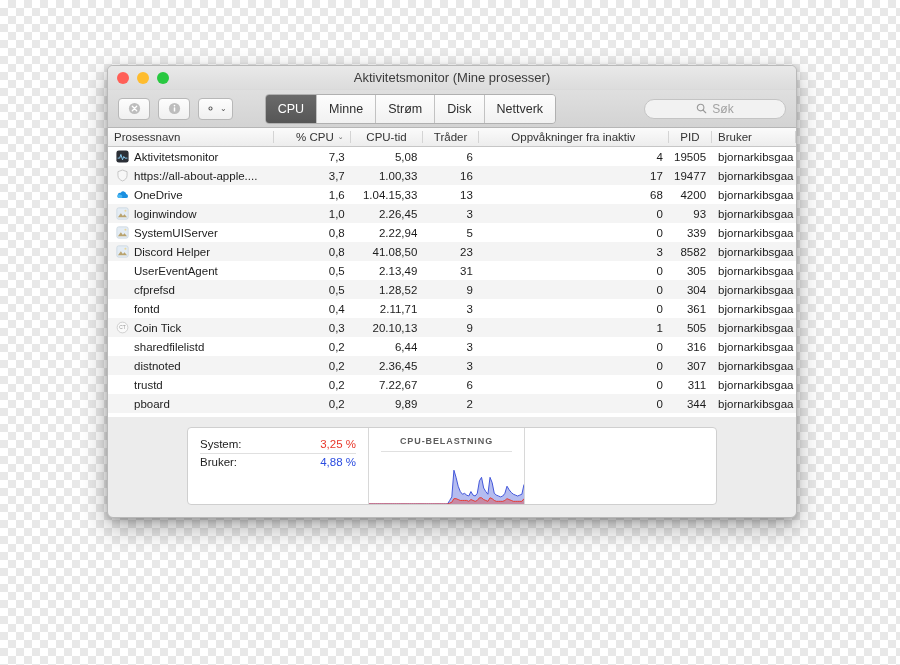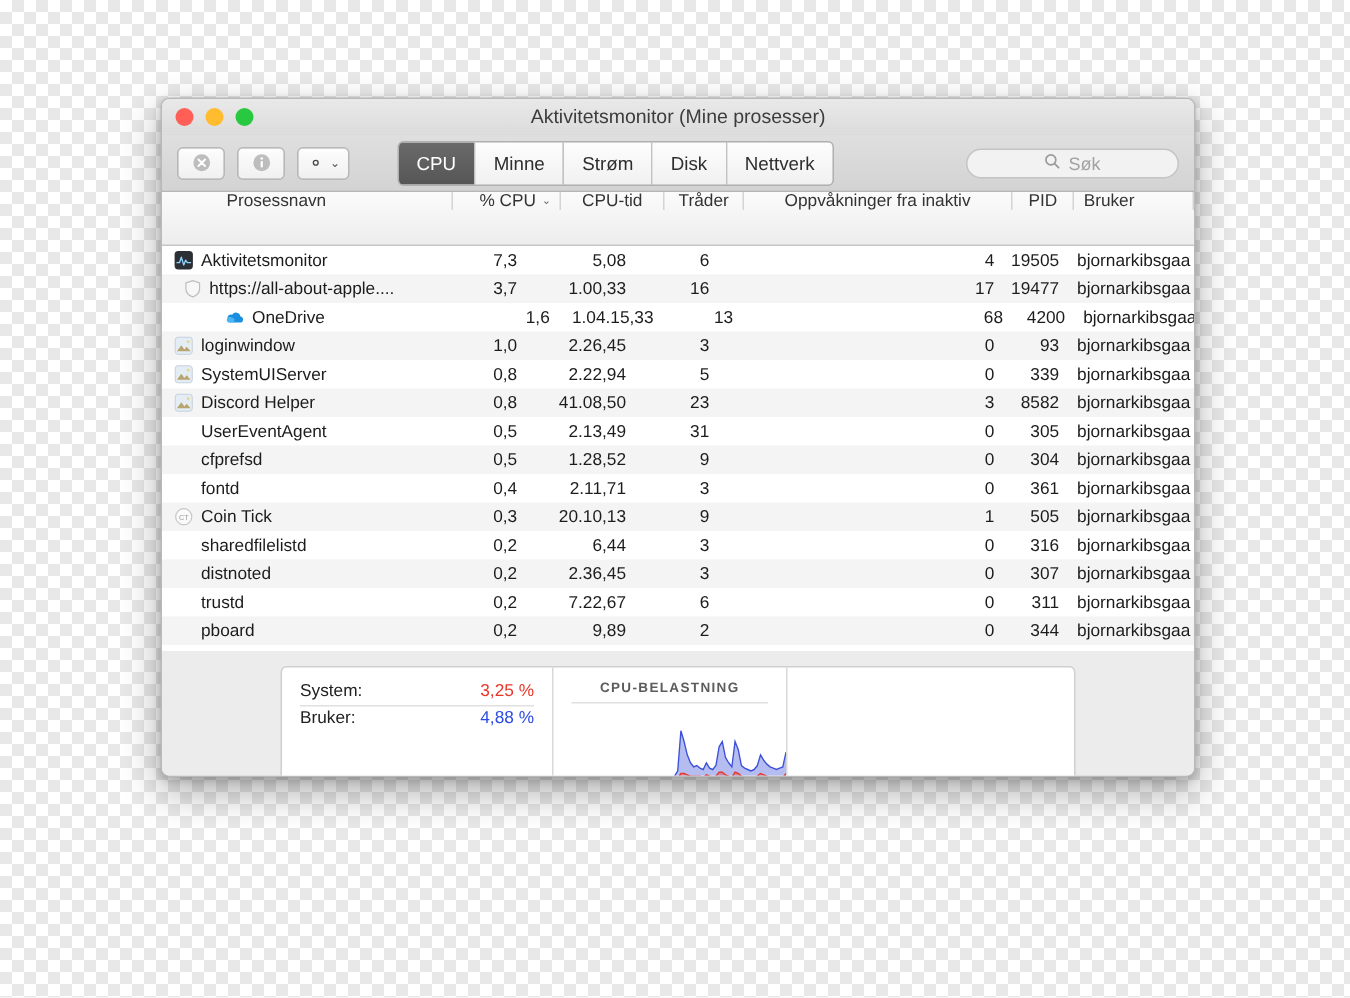--- a/index.html
+++ b/index.html
@@ -120,28 +120,27 @@
     border-radius: 10px;
     display: flex;
     align-items: center;
     justify-content: center;
     gap: 5px;
   }
   .search .ph { font-size: 12px; color: #a2a2a2; }
 
   
   .colhead {
-    height: 36px;
+    height: 19px;
     background: linear-gradient(to bottom, #fbfbfb, #ededed);
     border-bottom: 1px solid #c6c6c6;
     display: flex;
     font-size: 11.5px;
     color: #333;
-    align-items: flex-start;
-    padding-left: 37px;
+    align-items: center;
   }
   .ch {
     display: flex;
     align-items: center;
     border-right: 1px solid #d4d4d4;
     padding: 0 6px;
     overflow: hidden;
     white-space: nowrap;
   }
   .ch.num { justify-content: flex-end; }
@@ -328,35 +327,35 @@
             <span>Aktivitetsmonitor</span>
           </div>
           <div class="cell num" style="width: 80px;">7,3</div>
           <div class="cell num" style="width: 76px;">5,08</div>
           <div class="cell num" style="width: 58px;">6</div>
           <div class="cell num" style="width: 200px;">4</div>
           <div class="cell num" style="width: 45px;">19505</div>
           <div class="cell" style="width: 88px;">bjornarkibsgaa</div>
         </div>
         <div class="row alt">
-          <div class="cell name" style="width: 175px; justify-content: center;">
+          <div class="cell name" style="width: 175px;">
             <span class="icon16"><svg width="13" height="13" viewBox="0 0 16 16">
                 <path d="M8 1.3 L13.6 3.3 V8 c0 3.5-2.6 5.6-5.6 6.7C5 13.6 2.4 11.5 2.4 8 V3.3 Z" fill="#f7f7f7" stroke="#bdbdbd" stroke-width="1"></path>
               </svg></span>
             <span>https://all-about-apple....</span>
           </div>
           <div class="cell num" style="width: 80px;">3,7</div>
           <div class="cell num" style="width: 76px;">1.00,33</div>
           <div class="cell num" style="width: 58px;">16</div>
           <div class="cell num" style="width: 200px;">17</div>
           <div class="cell num" style="width: 45px;">19477</div>
           <div class="cell" style="width: 88px;">bjornarkibsgaa</div>
         </div>
         <div class="row">
-          <div class="cell name" style="width: 175px; margin-left: 34px;">
+          <div class="cell name" style="width: 175px;">
             <span class="icon16"><svg width="13" height="13" viewBox="0 0 16 16">
                 <path d="M4.6 12.4h7.7a2.5 2.5 0 0 0 .3-4.98 3.6 3.6 0 0 0-6.7-1.5 2.9 2.9 0 0 0-1.3 6.48z" fill="#1a8fe0"></path>
                 <path d="M2.6 12.4h4.1a2.2 2.2 0 0 0-1.1-4.1 2.5 2.5 0 0 0-3 4.1z" fill="#4ab5f0"></path>
               </svg></span>
             <span>OneDrive</span>
           </div>
           <div class="cell num" style="width: 80px;">1,6</div>
           <div class="cell num" style="width: 76px;">1.04.15,33</div>
           <div class="cell num" style="width: 58px;">13</div>
           <div class="cell num" style="width: 200px;">68</div>

